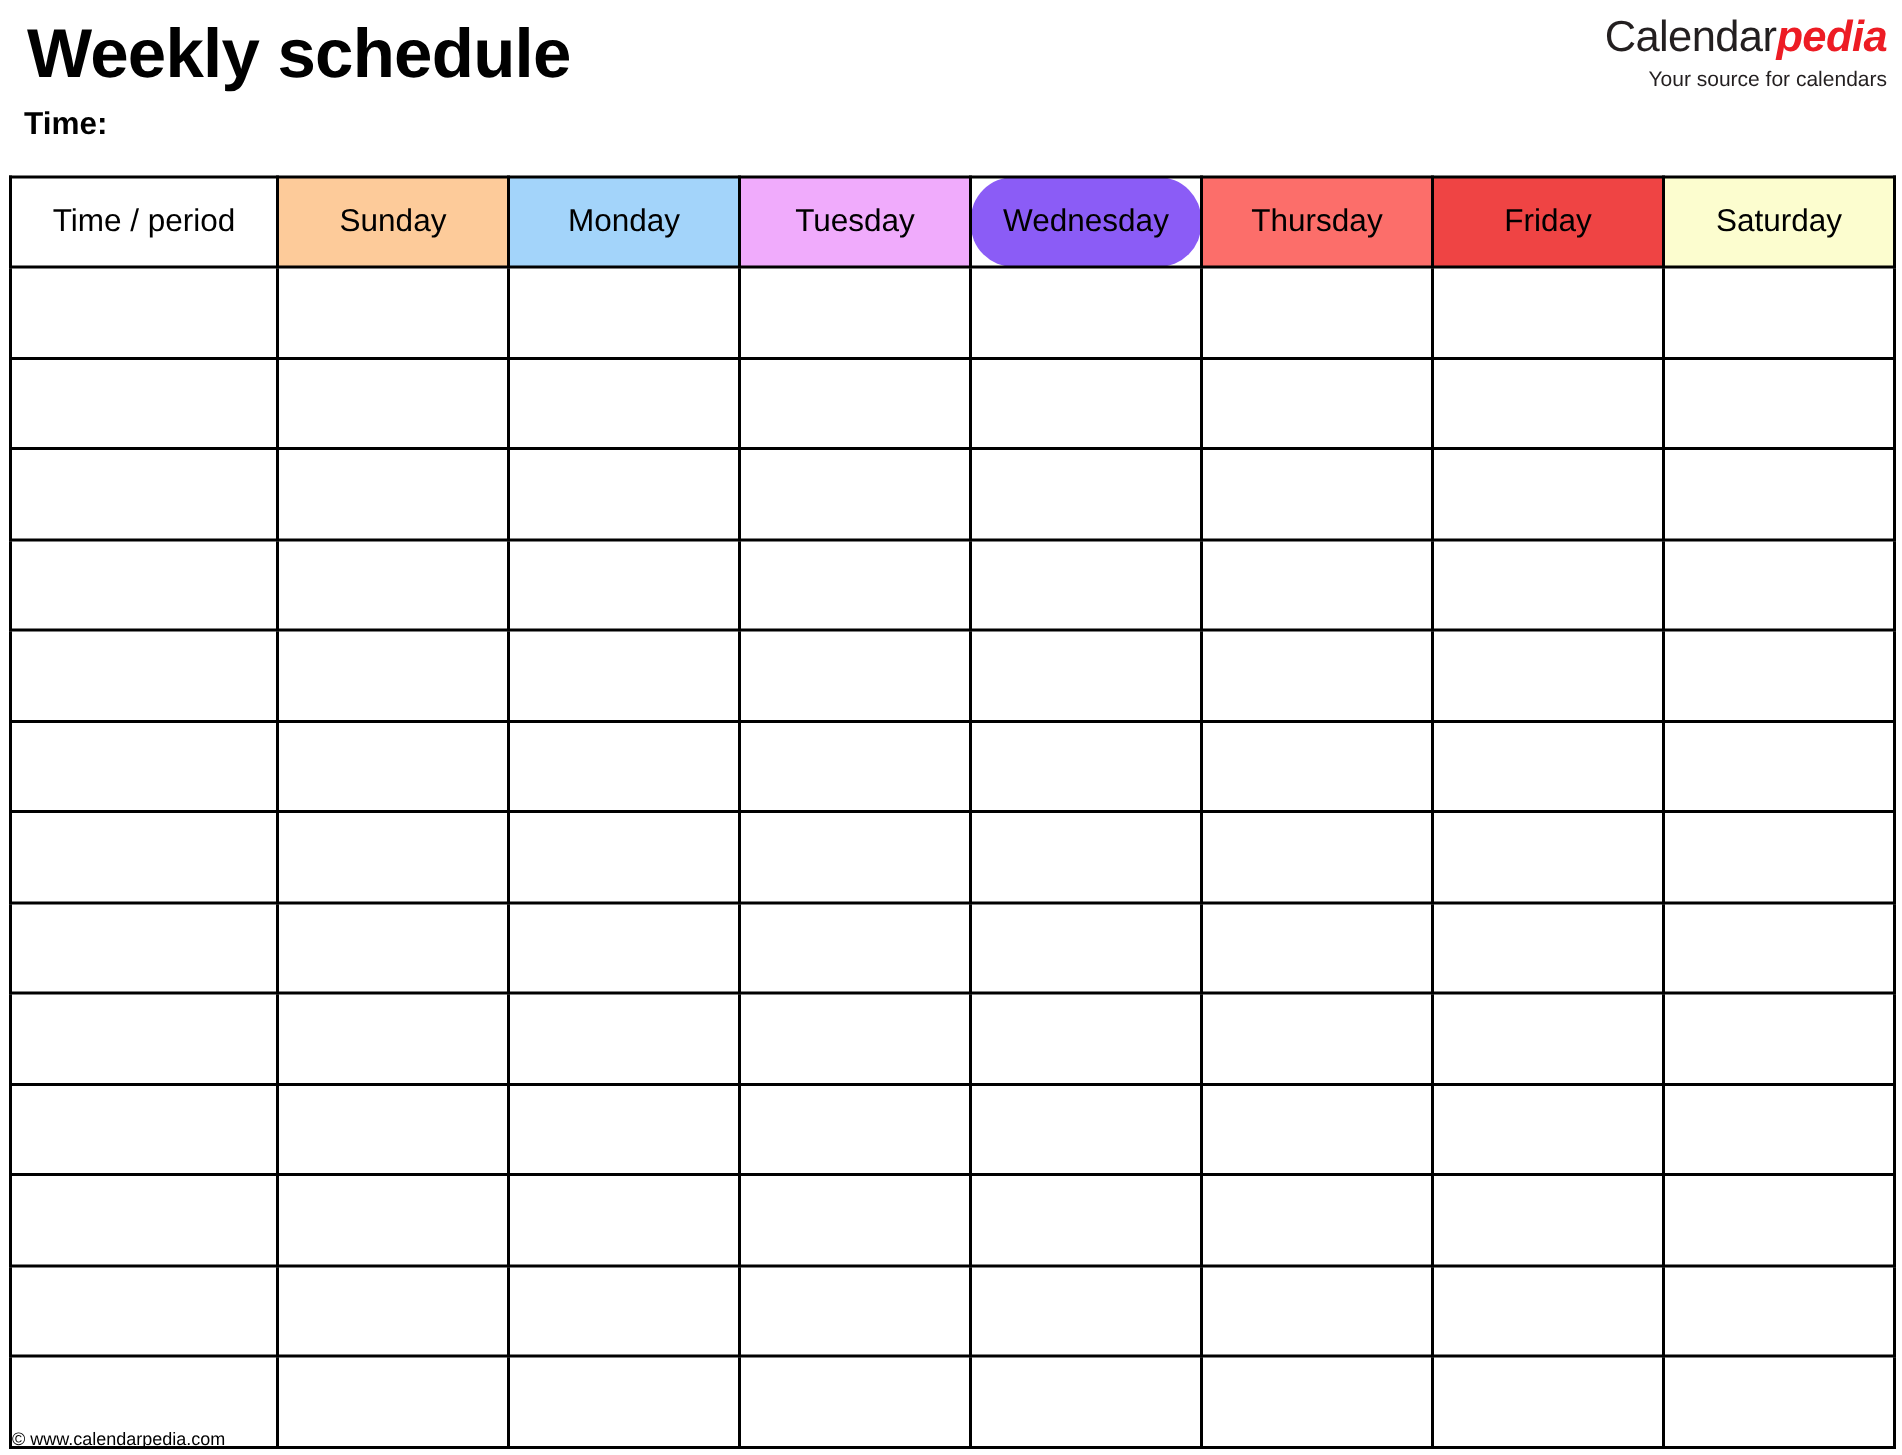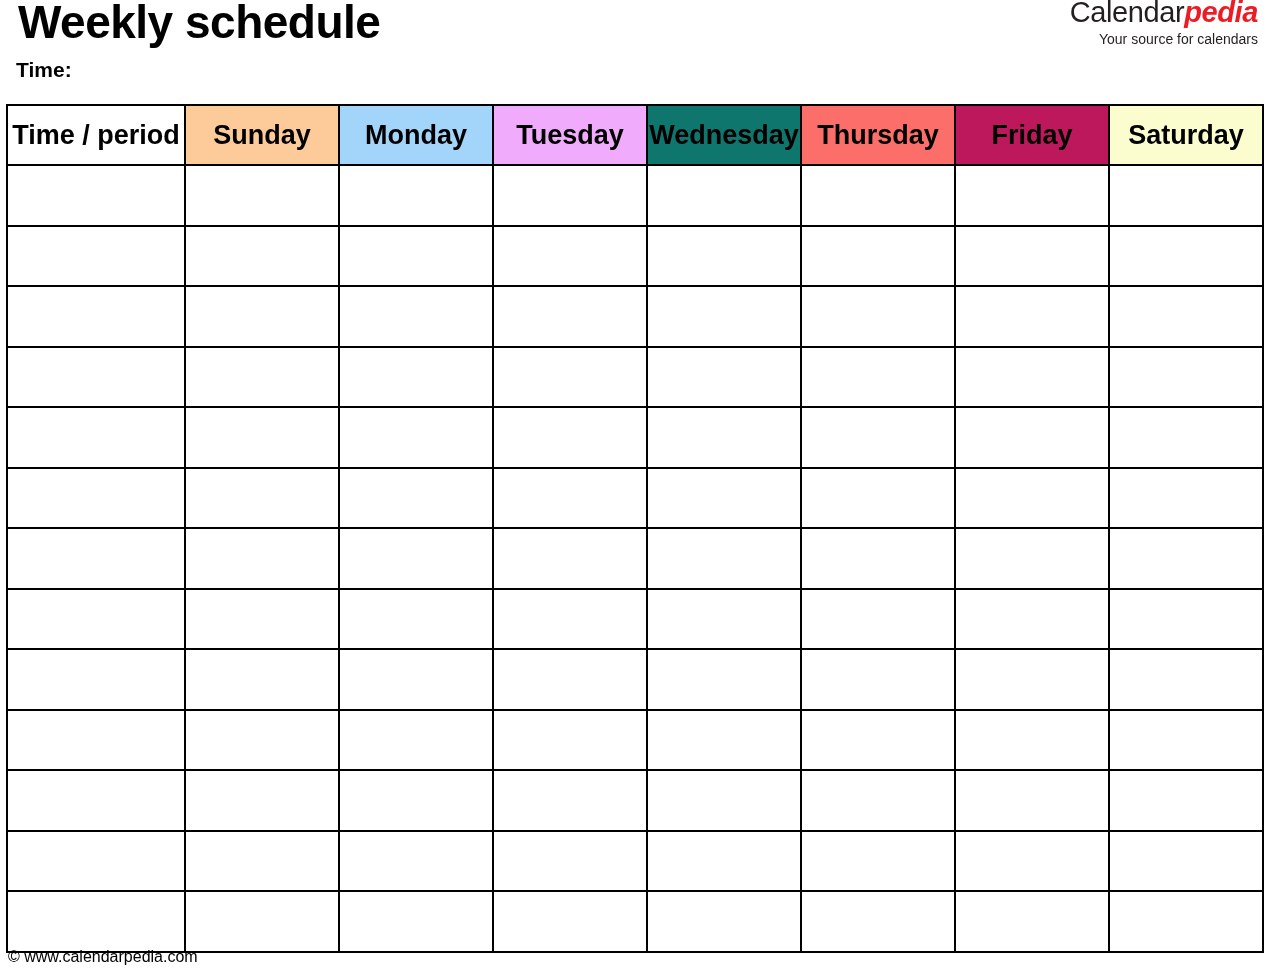--- a/index.html
+++ b/index.html
@@ -13,21 +13,21 @@
     font-family: "Liberation Sans", sans-serif;
     color: #000000;
     overflow: hidden;
     position: relative;
   }
   .page {
     position: relative;
     width: 1268px;
     height: 970px;
     box-sizing: border-box;
-    padding: 0 6px;
+    padding: 13px 6px;
   }
   
   .header {
     position: relative;
     height: 104px;
   }
   .title {
     position: absolute;
     left: 12px;
     top: -4px;
@@ -71,37 +71,37 @@
     width: 1256px;
     margin: 0 auto;
   }
   table.schedule td, table.schedule th {
     border: 2px solid #000000;
     padding: 0;
     margin: 0;
   }
   thead th {
     height: 58px;
-    font-size: 27px;
-    font-weight: bold;
+    font-size: 21px;
+    font-weight: normal;
     text-align: center;
     vertical-align: middle;
     white-space: nowrap;
   }
   tbody td {
     height: 58.5px;
   }
   col.time-col { width: 178px; }
   col.day-col  { width: 154px; }
   
   .footer {
     position: absolute;
     left: 8px;
     bottom: 4px;
-    font-size: 16px;
+    font-size: 12px;
     color: #000000;
   }
 </style>
 </head>
 <body>
 
 <div class="page">
 
   <div class="header">
     <div class="title">Weekly schedule</div>
@@ -122,23 +122,23 @@
       <col class="day-col">
         <col class="day-col">
         <col class="day-col">
     </colgroup>
     <thead>
       <tr id="header-row">
           <th style="background: rgb(255, 255, 255);">Time / period</th>
           <th style="background: rgb(253, 203, 154); margin-left: 28px;">Sunday</th>
           <th style="background: rgb(163, 212, 250);">Monday</th>
           <th style="background: #f0abfc;">Tuesday</th>
-          <th style="background: #0f766e;">Wednesday</th>
+          <th style="background: #8b5cf6; border-radius: 29px;">Wednesday</th>
           <th style="background: rgb(252, 110, 106);">Thursday</th>
-          <th style="background: #be185d; text-align: center;">Friday</th>
+          <th style="background: #ef4444; text-align: center;">Friday</th>
           <th style="background: rgb(252, 253, 207); text-align: center;">Saturday</th>
         </tr>
     </thead>
     <tbody id="body-rows">
         <tr>
           <td></td>
           <td></td>
           <td></td>
           <td></td>
           <td></td>

